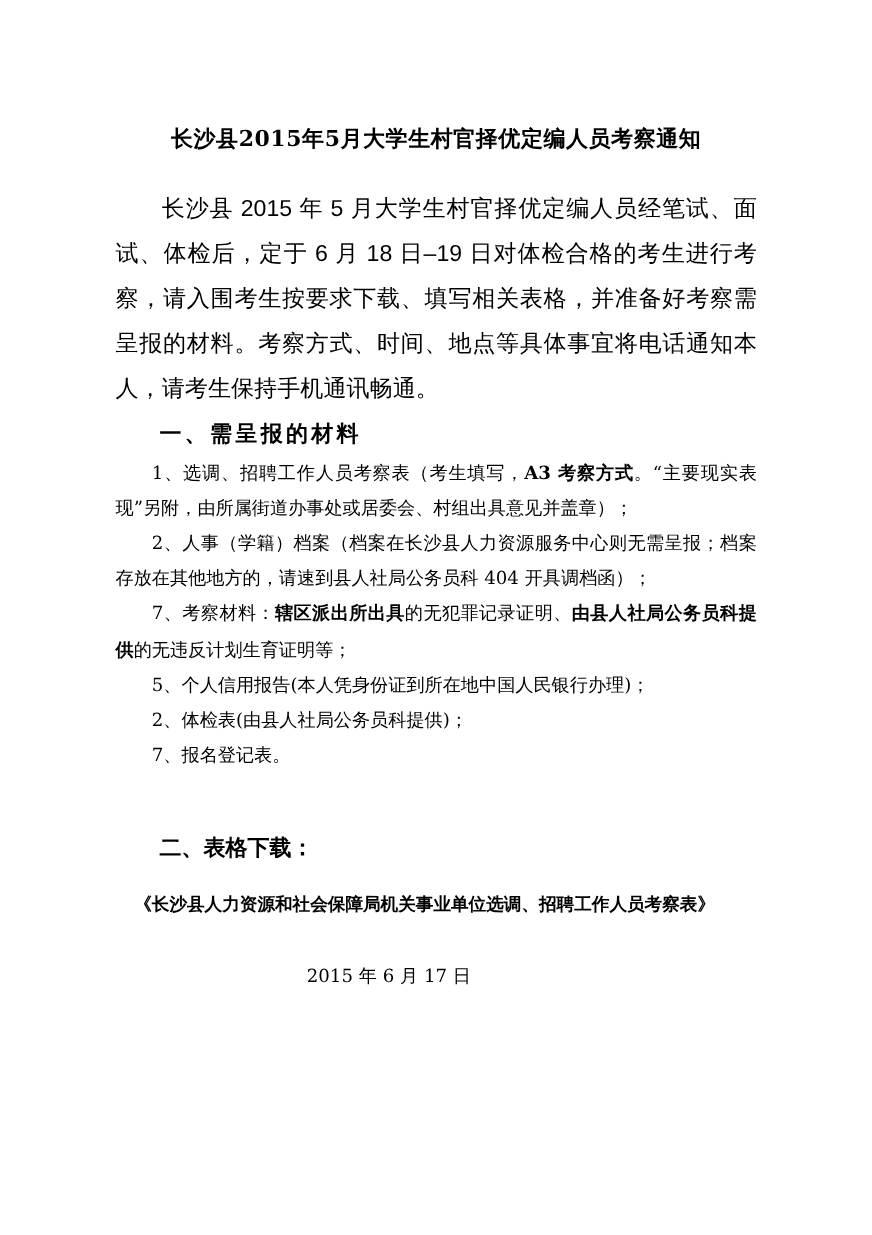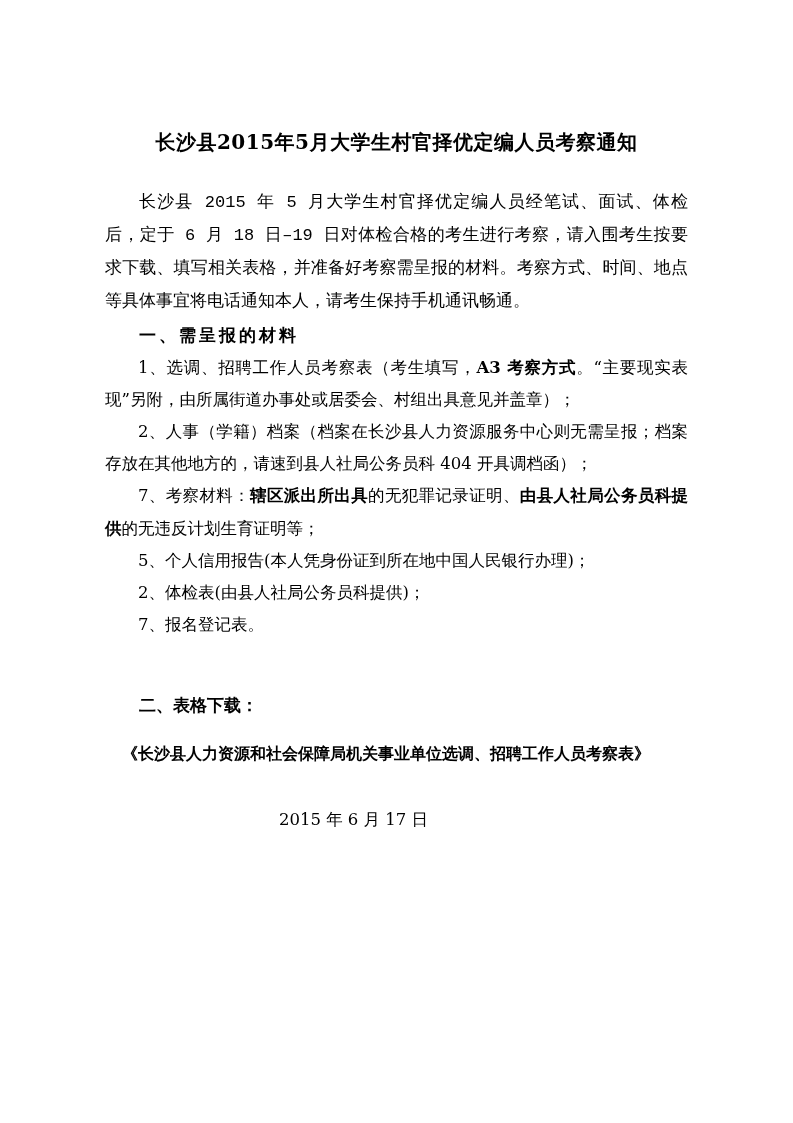--- a/index.html
+++ b/index.html
@@ -19,35 +19,35 @@
     width: 793px;
     height: 1123px;
     box-sizing: border-box;
     padding: 96px 105px 80px 105px;
   }
   .doc-title {
     text-align: center;
     font-size: 20px;
     font-weight: bold;
     letter-spacing: 0.5px;
-    margin: 32px 0 30px 0;
+    margin: 16px 0 30px 0;
     line-height: 1.4;
     font-family: "DejaVu Serif", "Liberation Serif", serif;
   }
   p.para {
-    font-size: 17px;
+    font-size: 21px;
     line-height: 1.95;
     margin: 0;
     text-align: justify;
     text-justify: inter-ideograph;
     text-indent: 2em;
-    font-family: Liberation Mono, monospace;
+    font-family: Liberation Sans, sans-serif;
   }
   .heading {
-    font-size: 17px;
+    font-size: 20px;
     font-weight: bold;
     line-height: 1.95;
     margin: 0;
     text-indent: 2em;
     letter-spacing: 3px;
   }
   .heading.tight {
     letter-spacing: 0px;
     margin-top: 48px;
   }

